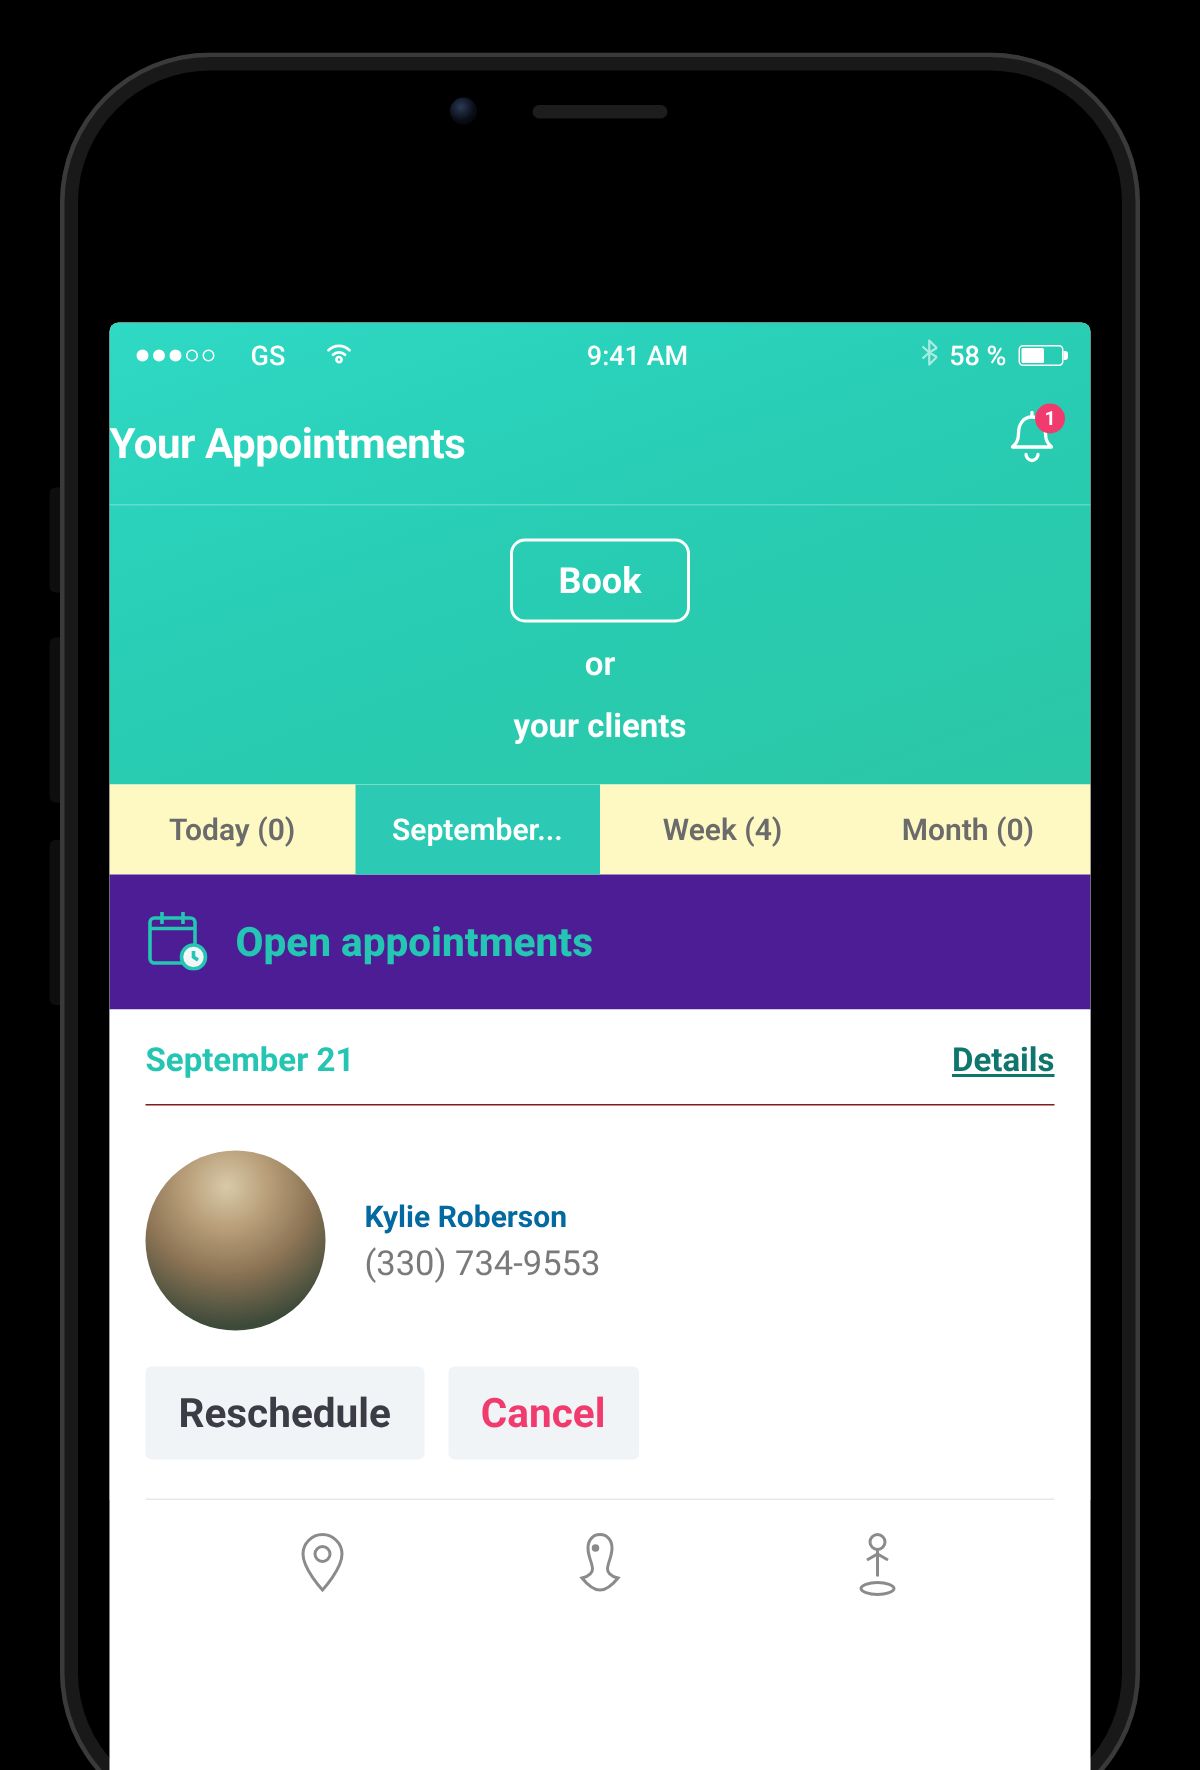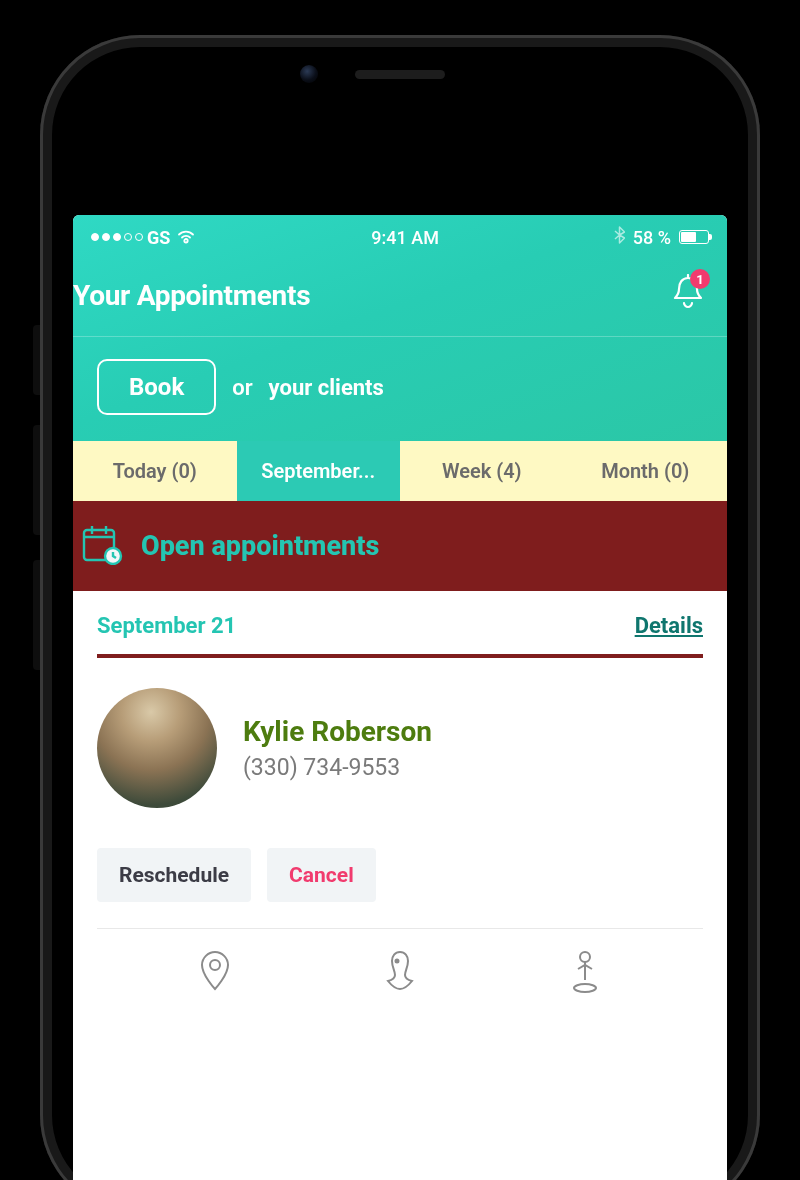--- a/index.html
+++ b/index.html
@@ -6,53 +6,53 @@
 body{background:#000;width:800px;height:1180px;display:flex;justify-content:center;align-items:flex-start;overflow:hidden;}
 .phone-frame{position:relative;margin-top:35px;width:720px;height:1180px;border-radius:100px;background:#000;box-shadow:inset 0 0 0 3px #3a3a3a,inset 0 0 0 12px #191919;}
 .phone-frame::before{content:"";position:absolute;left:-7px;top:290px;width:7px;height:70px;background:#0e0e0e;border-radius:4px 0 0 4px;}
 .phone-frame::after{content:"";position:absolute;left:-7px;top:390px;width:7px;height:110px;background:#0e0e0e;border-radius:4px 0 0 4px;box-shadow:0 135px 0 #0e0e0e;}
 .phone-notch{position:absolute;top:35px;left:50%;transform:translateX(-50%);display:flex;align-items:center;gap:25px;}
 .speaker{width:90px;height:9px;border-radius:5px;background:#1d1d1d;}
 .camera{width:18px;height:18px;border-radius:50%;background:radial-gradient(circle at 40% 35%,#2b3a55 0%,#0a0e18 55%,#000 100%);position:absolute;left:-55px;top:-5px;}
 .screen{position:absolute;top:180px;left:33px;right:33px;bottom:0;background:#fff;overflow:hidden;border-radius:6px 6px 0 0;}
 .header-gradient{background:linear-gradient(160deg,#2fd9c4 0%,#28cdb4 45%,#2bc7a6 100%);color:#fff;}
 .status-bar{display:flex;align-items:center;justify-content:space-between;height:44px;padding:0 18px;font-size:18px;font-weight:500;}
-.status-left{display:flex;align-items:center;gap:4px;font-weight:bold;}
+.status-left{display:flex;align-items:center;gap:24px;}
 .signal-dots{display:flex;gap:3px;align-items:center;}
 .signal-dots span{width:8px;height:8px;border-radius:50%;border:1.5px solid #fff;}
 .signal-dots span.filled{background:#fff;}
 .wifi-icon{display:inline-block;margin-left:2px;}
 .status-right{display:flex;align-items:center;gap:8px;}
 .battery{display:flex;align-items:center;}
 .battery-body{width:30px;height:14px;border:1.5px solid #fff;border-radius:3px;position:relative;}
 .battery-body::after{content:"";position:absolute;right:-4px;top:3px;width:3px;height:6px;background:#fff;border-radius:0 2px 2px 0;}
 .battery-fill{position:absolute;left:1px;top:1px;bottom:1px;width:55%;background:#fff;border-radius:1px;}
 .page-title-row{display:flex;align-items:center;justify-content:flex-start;position:relative;padding:20px 0 24px;}
 .page-title{font-size:28px;font-weight:700;letter-spacing:-0.3px;}
 .bell-wrap{position:absolute;right:22px;top:15px;}
 .notif-badge{position:absolute;top:-5px;right:-5px;background:#f13b6e;color:#fff;font-size:13px;font-weight:700;width:20px;height:20px;border-radius:50%;display:flex;align-items:center;justify-content:center;}
 .divider-thin{height:1px;background:rgba(255,255,255,0.25);margin:0 0;}
-.action-row{display:flex;align-items:center;gap:16px;padding:22px 24px 26px;font-size:22px;font-weight:700;}
+.action-row{display:flex;align-items:center;gap:16px;padding:22px 24px 26px;font-size:22px;font-weight:700;flex-direction:column;}
 .pill-btn{border:2.5px solid #fff;border-radius:10px;padding:12px 30px;font-size:24px;font-weight:700;color:#fff;background:transparent;}
 .action-row .or{font-weight:600;}
 .tabs{display:flex;background:#fef9c3;}
 .tab{flex:1;text-align:center;padding:18px 6px;font-size:20px;font-weight:600;color:#6b6b6b;}
 .tab.active{background:#2ccab4;color:#fff;}
-.section-head{display:flex;align-items:center;gap:18px;padding:22px 8px;background:#7f1d1d;}
+.section-head{display:flex;align-items:center;gap:18px;padding:22px 24px;background:#4c1d95;}
 .section-title{color:#24c5b2;font-size:27px;font-weight:800;}
 .card{background:#fff;padding:0 24px;}
-.date-row{display:flex;justify-content:space-between;align-items:center;padding:22px 0 16px;border-bottom:4px solid #7f1d1d;}
+.date-row{display:flex;justify-content:space-between;align-items:center;padding:22px 0 16px;border-bottom:1px solid #7f1d1d;}
 .date-label{color:#24c5b2;font-size:22px;font-weight:700;}
 .details-link{color:#0f766e;font-size:22px;font-weight:700;text-decoration:underline;}
 .client-row{display:flex;align-items:center;gap:26px;padding:30px 0 24px;}
 .avatar{width:120px;height:120px;border-radius:50%;background:radial-gradient(circle at 45% 20%,#d9c9a8 0%,#b79d78 25%,#8b7354 50%,#3d4a3a 80%);flex-shrink:0;}
-.client-name{font-size:28px;font-weight:700;color:#4d7c0f;margin-bottom:6px;}
+.client-name{font-size:20px;font-weight:700;color:#0369a1;margin-bottom:6px;}
 .client-phone{font-size:23px;color:#7a7a7a;}
 .btn-row{display:flex;gap:16px;padding:0 0 26px;border-bottom:1px solid #e8e8e8;}
-.flat-btn{background:#f1f4f6;border:none;border-radius:4px;padding:15px 22px;font-size:21px;font-weight:700;color:#3c3c46;margin-top:16px;}
+.flat-btn{background:#f1f4f6;border:none;border-radius:4px;padding:15px 22px;font-size:27px;font-weight:700;color:#3c3c46;}
 .flat-btn.danger{color:#f13b6e;}
 .bottom-nav{display:flex;justify-content:space-around;align-items:center;padding:20px 50px 0;}
 .nav-icon{color:#8b8b8b;stroke:#8b8b8b;}
 </style>
 </head>
 <body>
 
 <div class="phone-frame">
   <div class="phone-notch">
     <span class="camera"></span>

